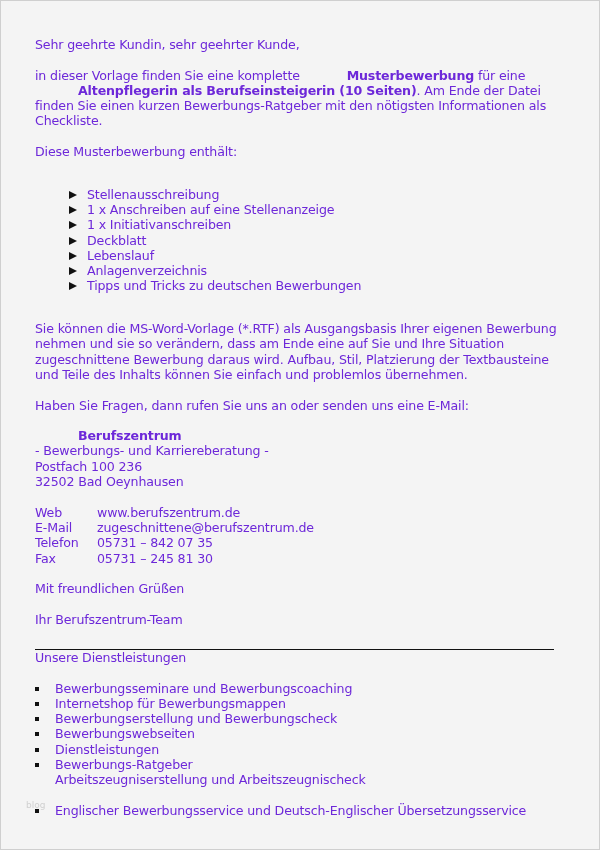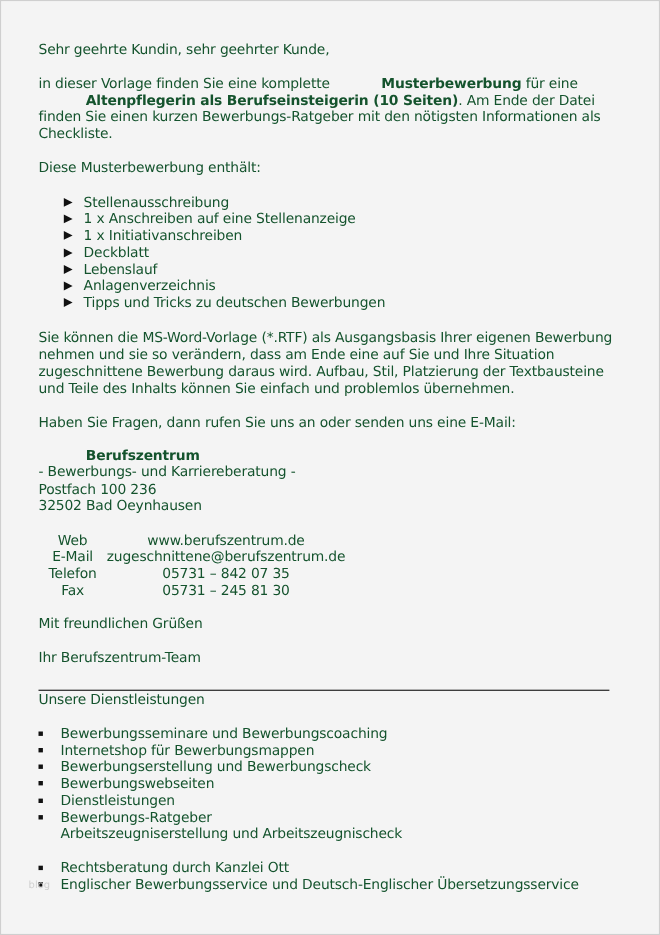--- a/index.html
+++ b/index.html
@@ -23,29 +23,29 @@
       box-sizing: content-box;
     }
     .content {
       position: absolute;
       left: 34px;
       top: 36px;
       width: 530px;
       font-family: "DejaVu Sans", sans-serif;
       font-size: 12.6px;
       line-height: 15.3px;
-      color: #14532d;
+      color: #6d28d9;
       letter-spacing: -0.15px;
     }
     p { margin: 0; }
     .gap { height: 15.3px; }
     b { font-weight: bold; margin-left: 43px; }
     ul.arrow-list {
       list-style: none;
-      margin: 1px;
+      margin: 12px;
       padding: 0 0 0 20px;
     }
     ul.arrow-list li {
       position: relative;
       padding-left: 20px;
     }
     .arrow-bullet {
       display: inline-block;
       width: 0; height: 0;
       border-top: 4px solid transparent;
@@ -54,21 +54,20 @@
       position: absolute;
       left: 2px;
       top: 4px;
     }
     .contact-table {
       border-collapse: collapse;
     }
     .contact-table td {
       padding: 0;
       vertical-align: top;
-      text-align: center;
     }
     .contact-table td.label {
       width: 62px;
     }
     .rule {
       margin-top: 22px;
       border: 0;
       border-top: 1.5px solid #111;
       width: 519px;
       margin-left: 0;
@@ -174,19 +173,18 @@
       <li><span class="square-bullet"></span><span>Bewerbungsseminare und Bewerbungscoaching</span></li>
       <li><span class="square-bullet"></span><span>Internetshop für Bewerbungsmappen</span></li>
       <li><span class="square-bullet"></span><span>Bewerbungserstellung und Bewerbungscheck</span></li>
       <li><span class="square-bullet"></span><span>Bewerbungswebseiten</span></li>
       <li><span class="square-bullet"></span><span>Dienstleistungen</span></li>
       <li><span class="square-bullet"></span><span>Bewerbungs-Ratgeber</span></li>
       <li><span>Arbeitszeugniserstellung und Arbeitszeugnischeck</span></li>
     </ul>
     <div class="gap"></div>
     <ul class="square-list">
-      <li><span class="square-bullet"></span><span>Rechtsberatung durch Kanzlei Ott</span></li>
       <li><span class="square-bullet"></span><span>Englischer Bewerbungsservice und Deutsch-Englischer Übersetzungsservice</span></li>
     </ul>
   </div>
 
   <div class="watermark">blog</div>
 </div>
 
 </body></html>

